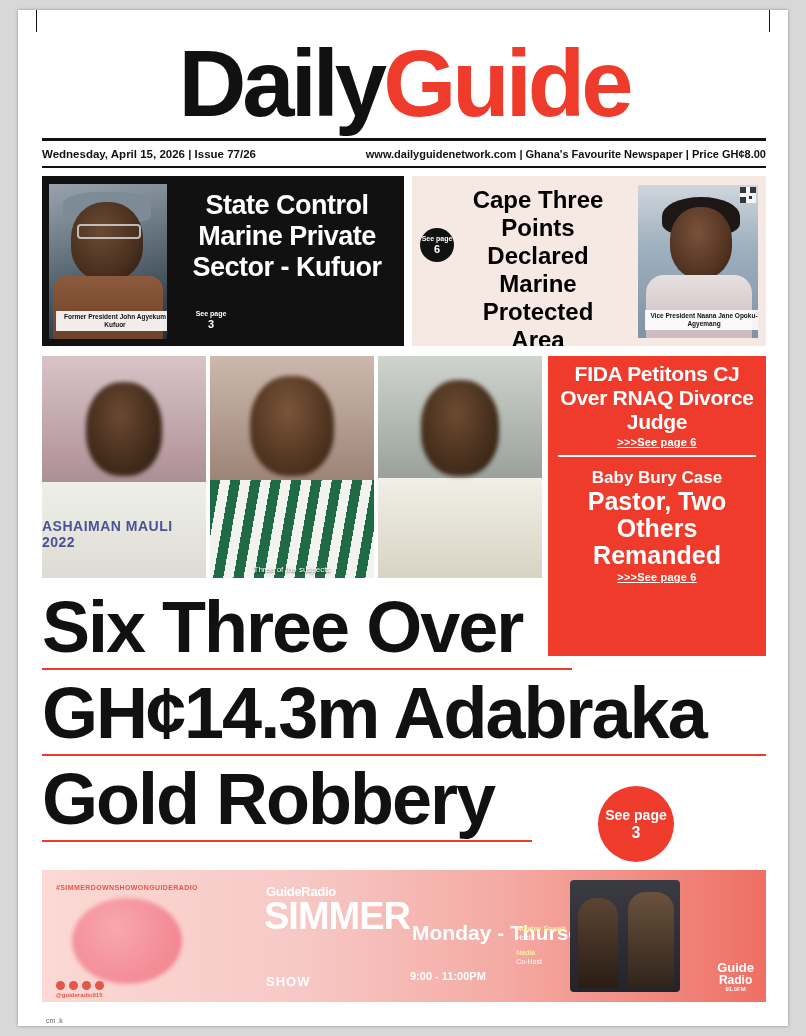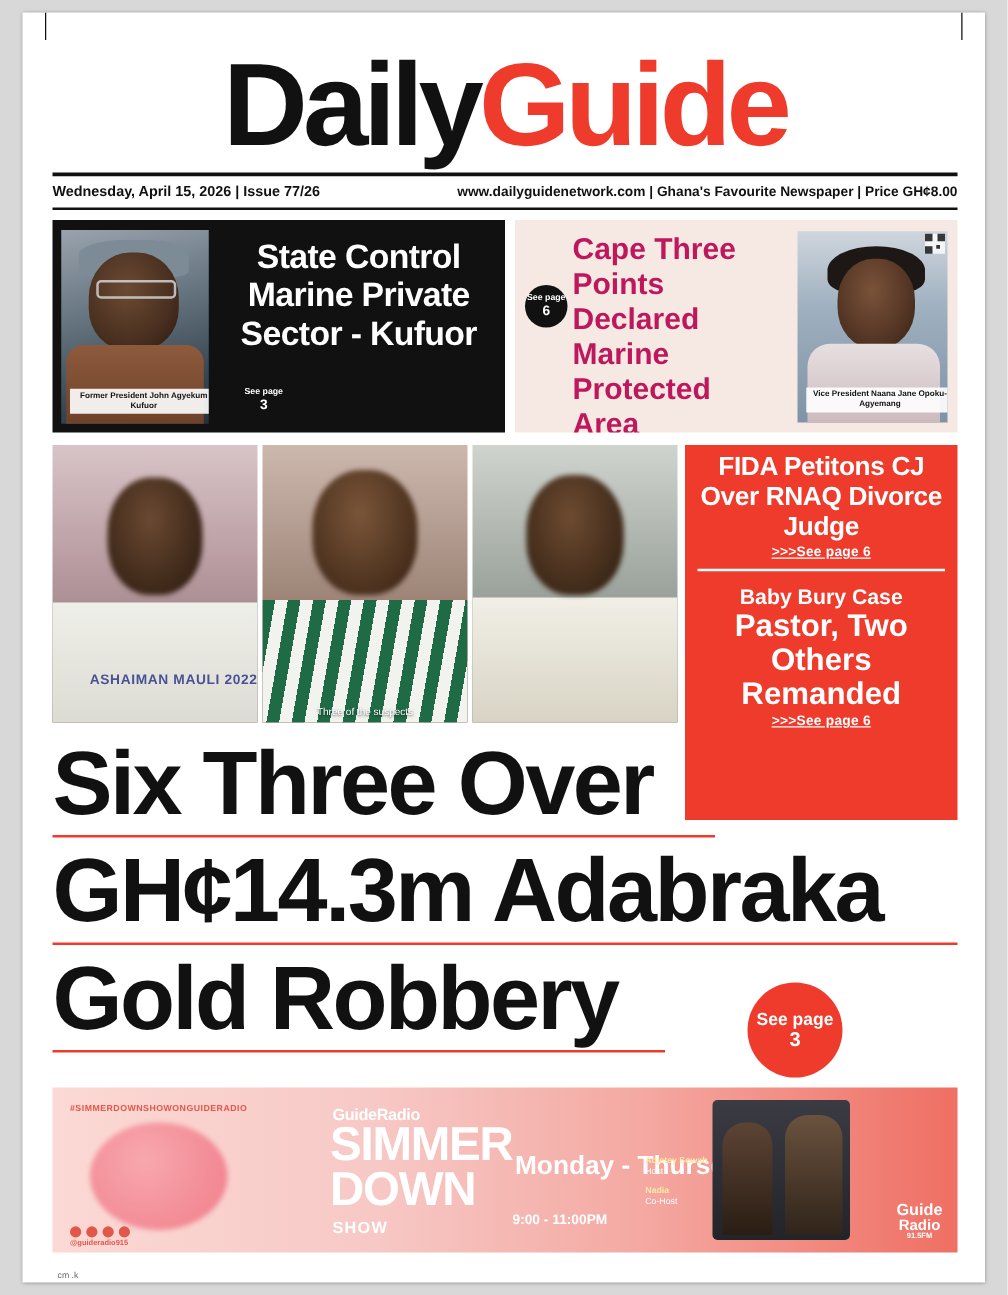--- a/index.html
+++ b/index.html
@@ -91,21 +91,21 @@
   .teaser-right{
     position:absolute;left:394px;top:166px;width:354px;height:170px;
     background:#f6e9e3;overflow:hidden;
   }
   .spc-right{
     left:8px;top:52px;width:34px;height:34px;font-size:7px;background:#111;
   }
   .spc-right .big{font-size:11px;line-height:12px;}
   .teaser-right .headline{
     position:absolute;left:46px;top:10px;width:160px;
-    color:#be185d;font-weight:bold;font-size:24px;line-height:28px;text-align:left;
+    color:#000000;font-weight:bold;font-size:24px;line-height:28px;text-align:center;
   }
   .teaser-right .photo{
     position:absolute;right:8px;top:9px;width:120px;height:153px;
     background:linear-gradient(180deg,#cfd6dd 0%,#9fb0bf 40%,#7e93a6 100%);
     overflow:hidden;
   }
   .face-naana{
     position:absolute;left:32px;top:22px;width:62px;height:72px;border-radius:46%;
     background:radial-gradient(ellipse at 45% 35%, #7a523a 0%, #513322 65%, #31200f 100%);
   }
@@ -142,22 +142,22 @@
     filter:blur(2.2px);
   }
   .h1{top:26px;width:76px;height:94px;background:radial-gradient(ellipse at 45% 35%,#6a4932,#3c2718 70%,#241609);}
   .h2{top:20px;width:84px;height:100px;background:radial-gradient(ellipse at 45% 35%,#7a5539,#4a301d 70%,#2a1a0c);}
   .h3{top:24px;width:78px;height:96px;background:radial-gradient(ellipse at 45% 35%,#6d4b31,#3f2a19 70%,#261709);}
   .shirt{position:absolute;left:0;bottom:0;width:100%;}
   .sh1{height:96px;background:linear-gradient(180deg,#efefe9,#dcdcd4);}
   .sh2{height:98px;background:repeating-linear-gradient(100deg,#1f6b45 0 10px,#f2f2ee 10px 20px);}
   .sh3{height:100px;background:linear-gradient(180deg,#f1efe6,#d8d3c4);}
   .shirt-text{
-    position:absolute;left:0;bottom:28px;width:100%;text-align:right;
-    font-size:11px;font-weight:bold;color:#2c3a88;letter-spacing:.5px;opacity:.85;
+    position:absolute;left:0;bottom:28px;width:100%;text-align:left;
+    font-size:14px;font-weight:bold;color:#2c3a88;letter-spacing:.5px;opacity:.85;
   }
   .photo-caption{
     position:absolute;left:0;bottom:4px;width:100%;text-align:center;
     font-size:8px;color:#fff;font-weight:normal;text-shadow:0 1px 2px rgba(0,0,0,.7);
   }
 
   
   .redcol{
     position:absolute;left:530px;top:346px;width:218px;height:300px;
     background:#ee3b2b;color:#fff;overflow:hidden;
@@ -337,21 +337,20 @@
     <div class="hashtag">#SIMMERDOWNSHOWONGUIDERADIO</div>
     <div class="socials">
       <span class="dot"></span>
       <span class="dot"></span>
       <span class="dot"></span>
       <span class="dot"></span>
     </div>
     <div class="handle">@guideradio915</div>
     <div class="guideradio">GuideRadio</div>
     <div class="simmer">SIMMER</div>
-    <div class="simmer" style="top:66px;">DOWN</div>
     <div class="show">SHOW</div>
     <div class="days">Monday - Thursday</div>
     <div class="time">9:00 - 11:00PM</div>
     <div class="names">
       <div>Adjetey Sowah</div>
       <div class="role">Host</div>
       <div style="margin-top:6px;">Nadia</div>
       <div class="role">Co-Host</div>
     </div>
     <div class="hosts">

